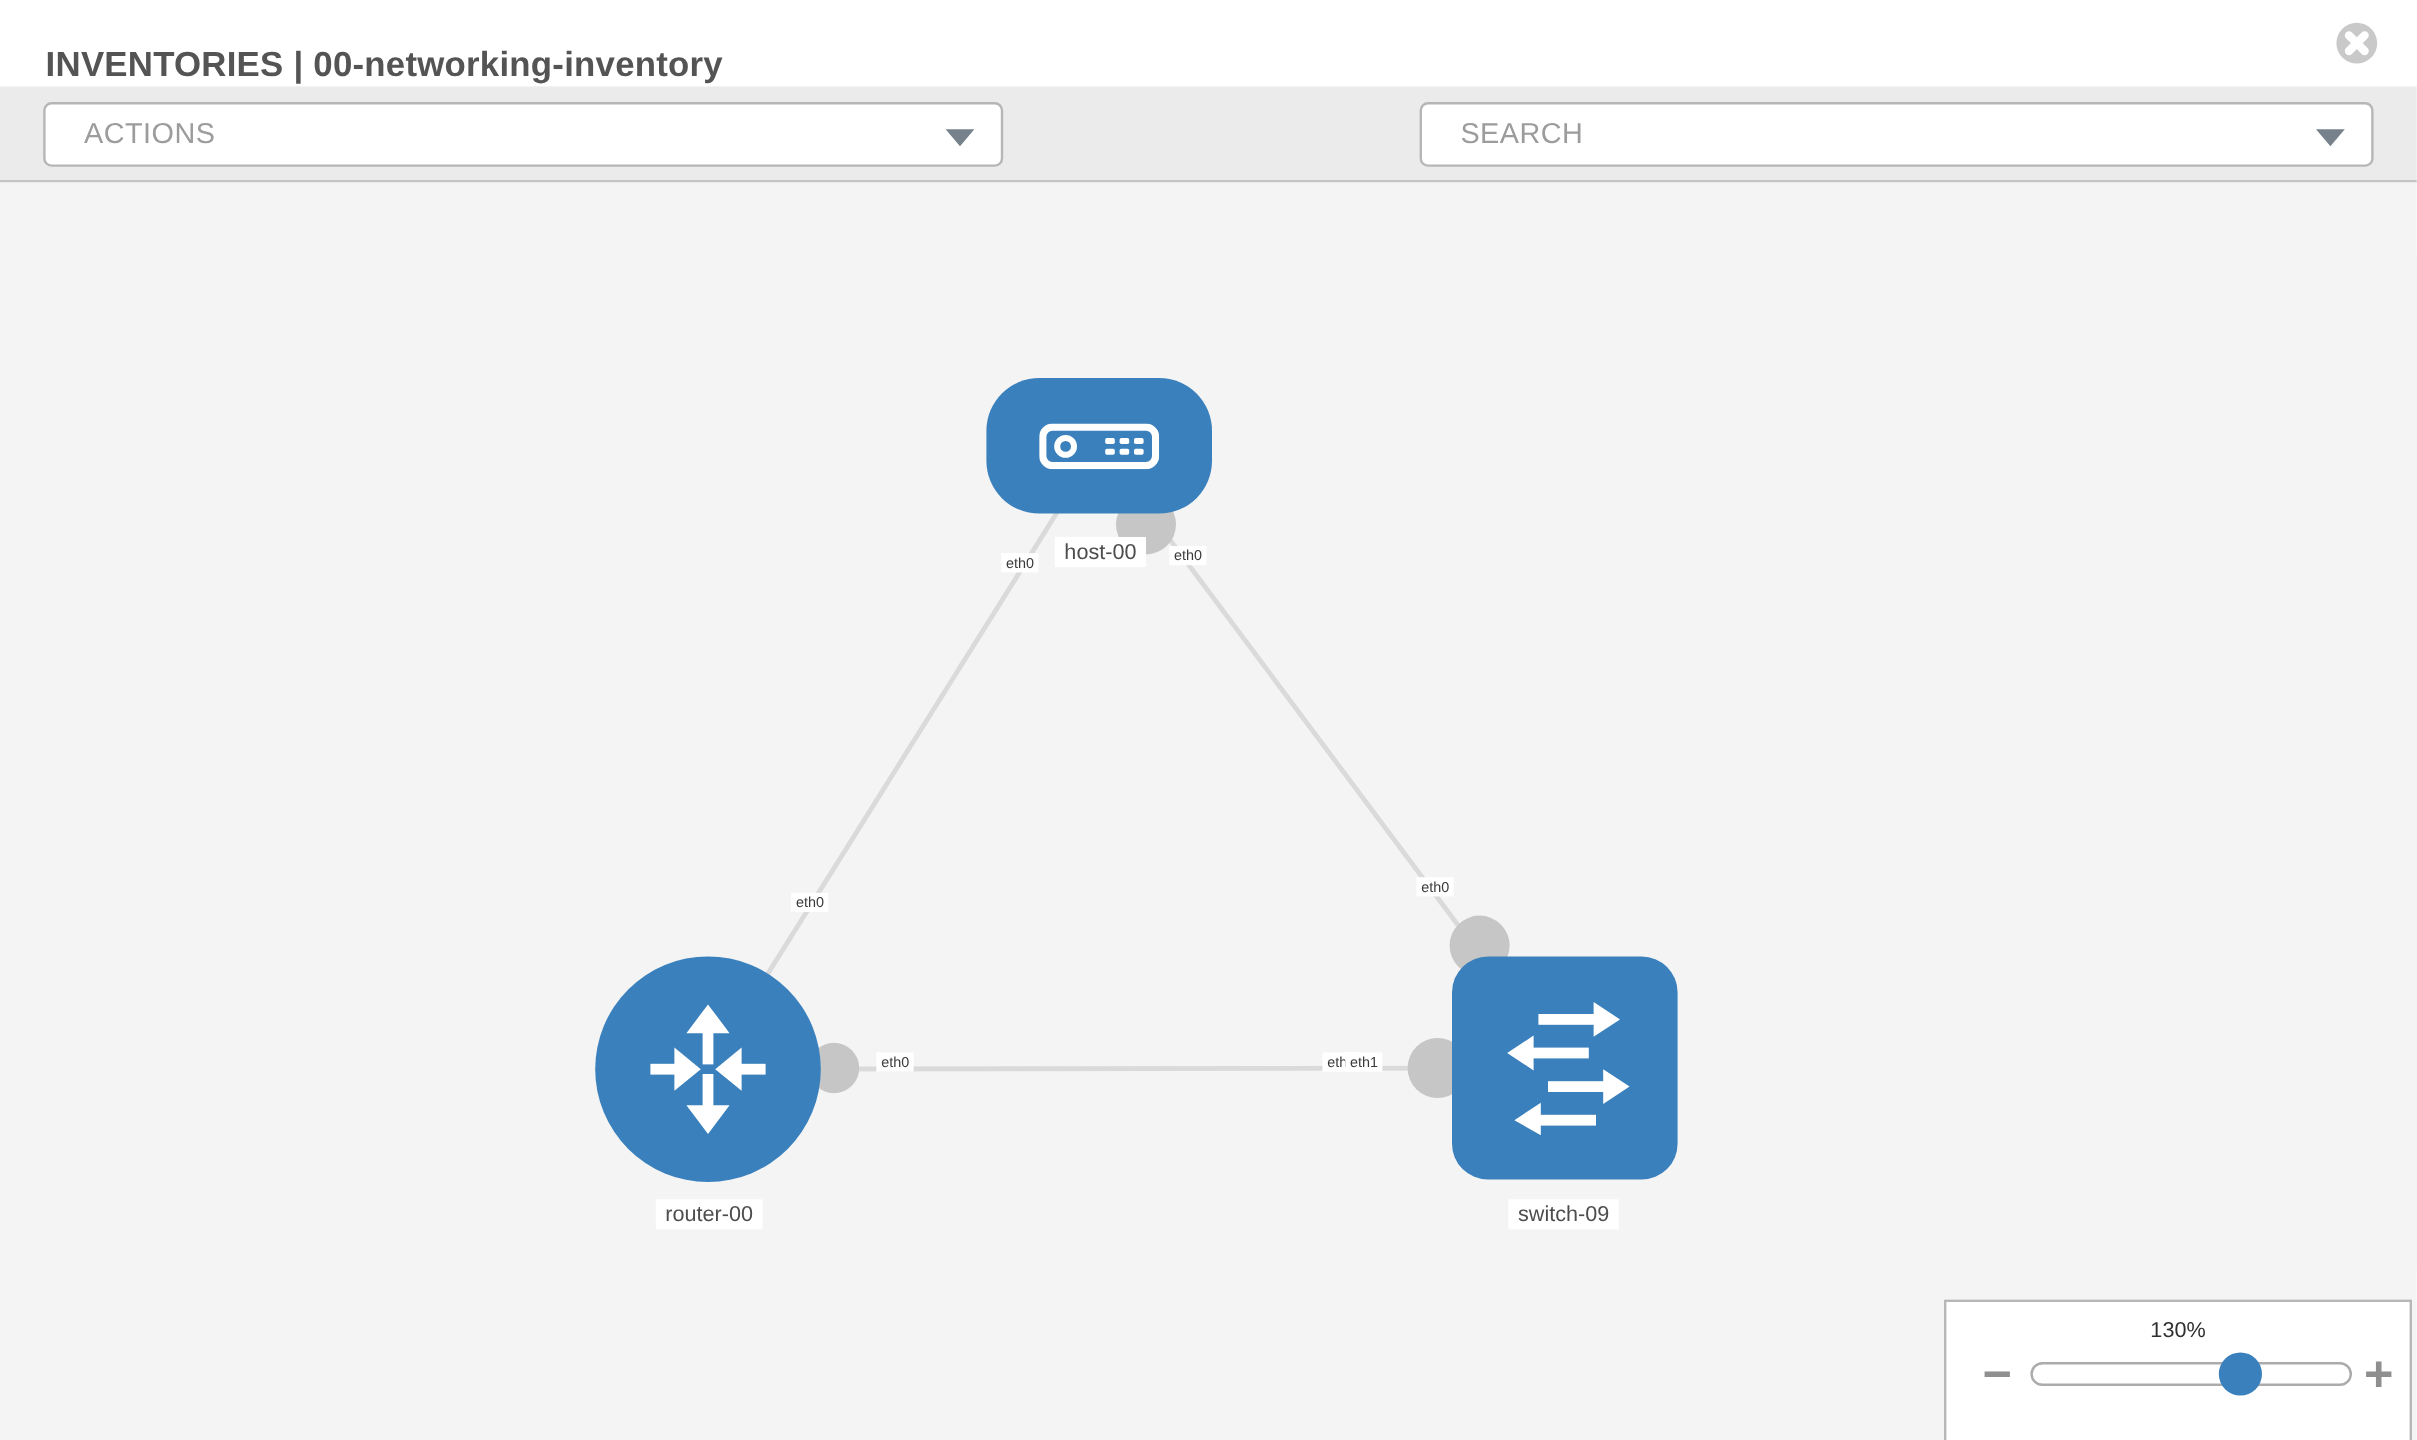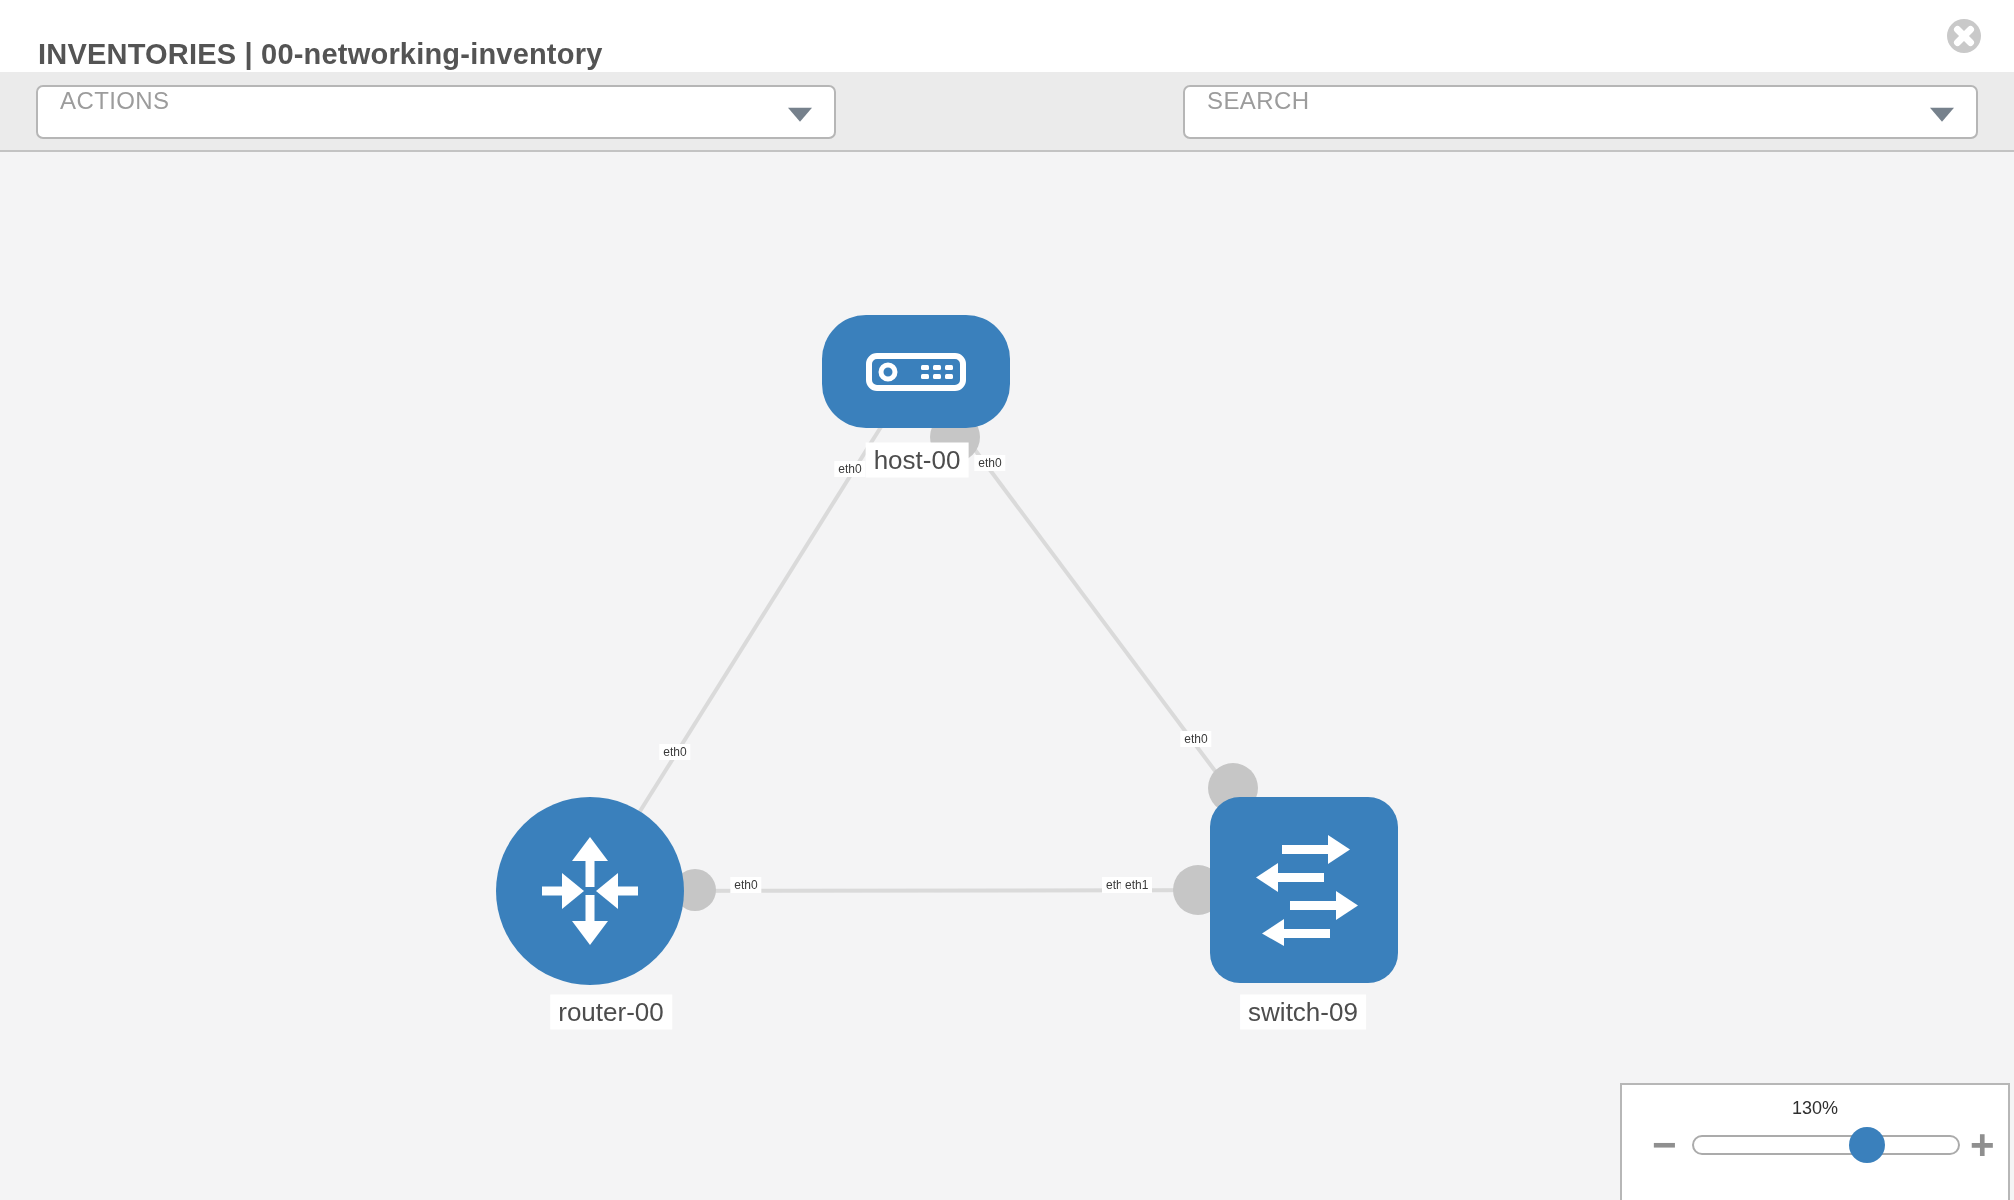--- a/index.html
+++ b/index.html
@@ -19,21 +19,21 @@
   }
 
   
   .toolbar {
     position:relative; height:80px; background:#ebebeb;
     border-bottom:2px solid #c3c3c3;
   }
   .select {
     position:absolute; top:13px; height:54px; background:#ffffff;
     border:2px solid #b6b6b6; border-radius:7px;
-    display:flex; padding-left:22px;
+    display:flex; align-items:center; padding-left:32px;
     font-size:24px; color:#9c9c9c; letter-spacing:0.4px; cursor:pointer;
   }
   .actions-select { left:36px;  width:800px; }
   .search-select  { left:1183px; width:795px; }
   .caret {
     position:absolute; right:22px; top:50%; transform:translateY(-30%);
     width:0; height:0;
     border-left:12px solid transparent; border-right:12px solid transparent;
     border-top:14px solid #76818c;
   }
@@ -51,21 +51,21 @@
   }
   .graph-links { position:absolute; left:0; top:0; z-index:0; }
   .node { position:absolute; z-index:2; background:#3a80bc; display:flex; align-items:center; justify-content:center; cursor:pointer; }
   .node-host   { left:822px;  top:163px; width:188px; height:113px; border-radius:44px; }
   .node-router { left:496px;  top:645px; width:188px; height:188px; border-radius:50%; }
   .node-switch { left:1210px; top:645px; width:188px; height:186px; border-radius:30px; }
 
   .node-label {
     position:absolute; z-index:3; transform:translate(-50%,-50%);
     background:#ffffff; padding:2px 8px;
-    font-size:26px; color:#4d4d4d; white-space:nowrap;
+    font-size:18px; color:#4d4d4d; white-space:nowrap;
   }
   .iface-label {
     position:absolute; z-index:3; transform:translate(-50%,-50%);
     background:#ffffff; padding:1px 4px;
     font-size:12px; color:#3a3a3a; white-space:nowrap;
   }
   .iface-label.anchor-left { transform:translateY(-50%); }
   .iface-label.overlay { z-index:4; }
 
   
@@ -190,21 +190,21 @@
         <rect x="28" y="39" width="50" height="9"></rect>
         <polygon points="10,43.5 32,29 32,58"></polygon>
         <rect x="44" y="67" width="50" height="9"></rect>
         <polygon points="112,71.5 90,57 90,86"></polygon>
         <rect x="34" y="95" width="50" height="9"></rect>
         <polygon points="16,99.5 38,85 38,112"></polygon>
       </svg>
     </div>
 
     <span class="node-label" style="left:917px;  top:308px;">host-00</span>
-    <span class="node-label" style="left:591px;  top:860px;margin-left:20px;">router-00</span>
+    <span class="node-label" style="left:591px;  top:860px;">router-00</span>
     <span class="node-label" style="left:1303px; top:860px;">switch-09</span>
 
     <span class="iface-label" style="left:675px;  top:600px;">eth0</span>
     <span class="iface-label" style="left:850px;  top:317px;">eth0</span>
     <span class="iface-label" style="left:990px;  top:311px;">eth0</span>
     <span class="iface-label" style="left:1196px; top:587px;">eth0</span>
     <span class="iface-label" style="left:746px;  top:733px;">eth0</span>
     <span class="iface-label anchor-left" style="left:1102px; top:733px;">eth1</span>
     <span class="iface-label anchor-left overlay" style="left:1121px; top:733px;">eth1</span>
 

